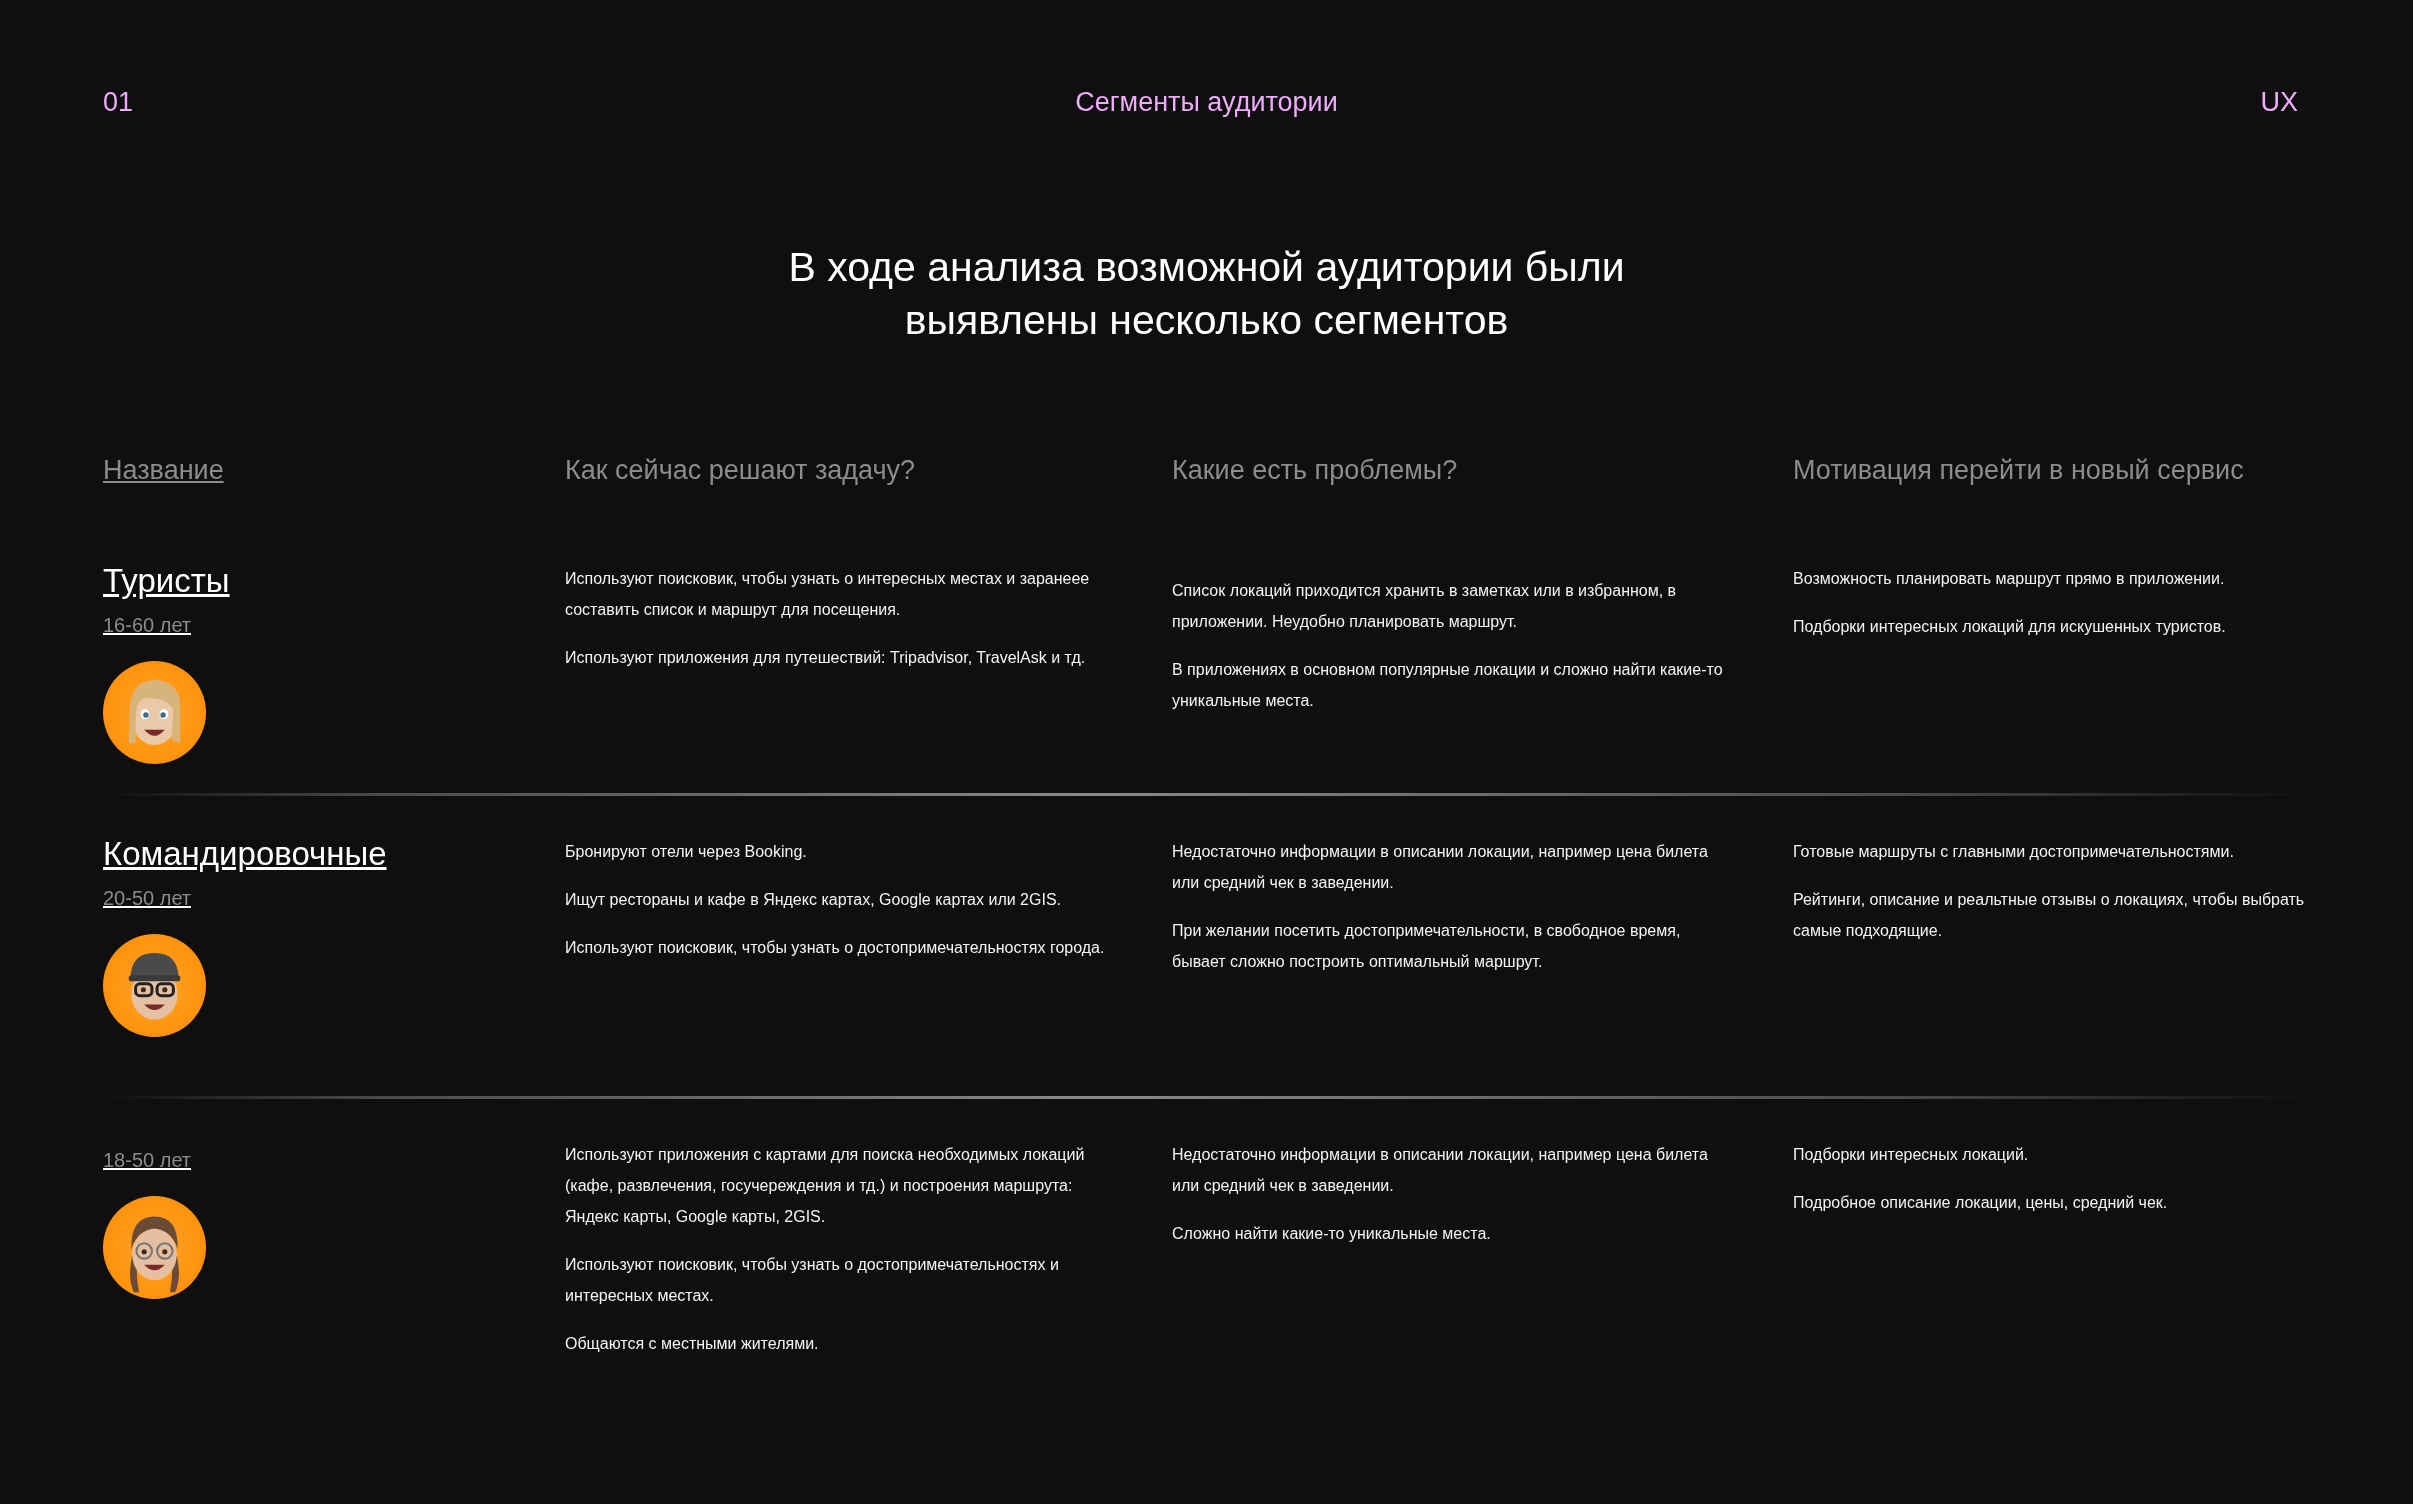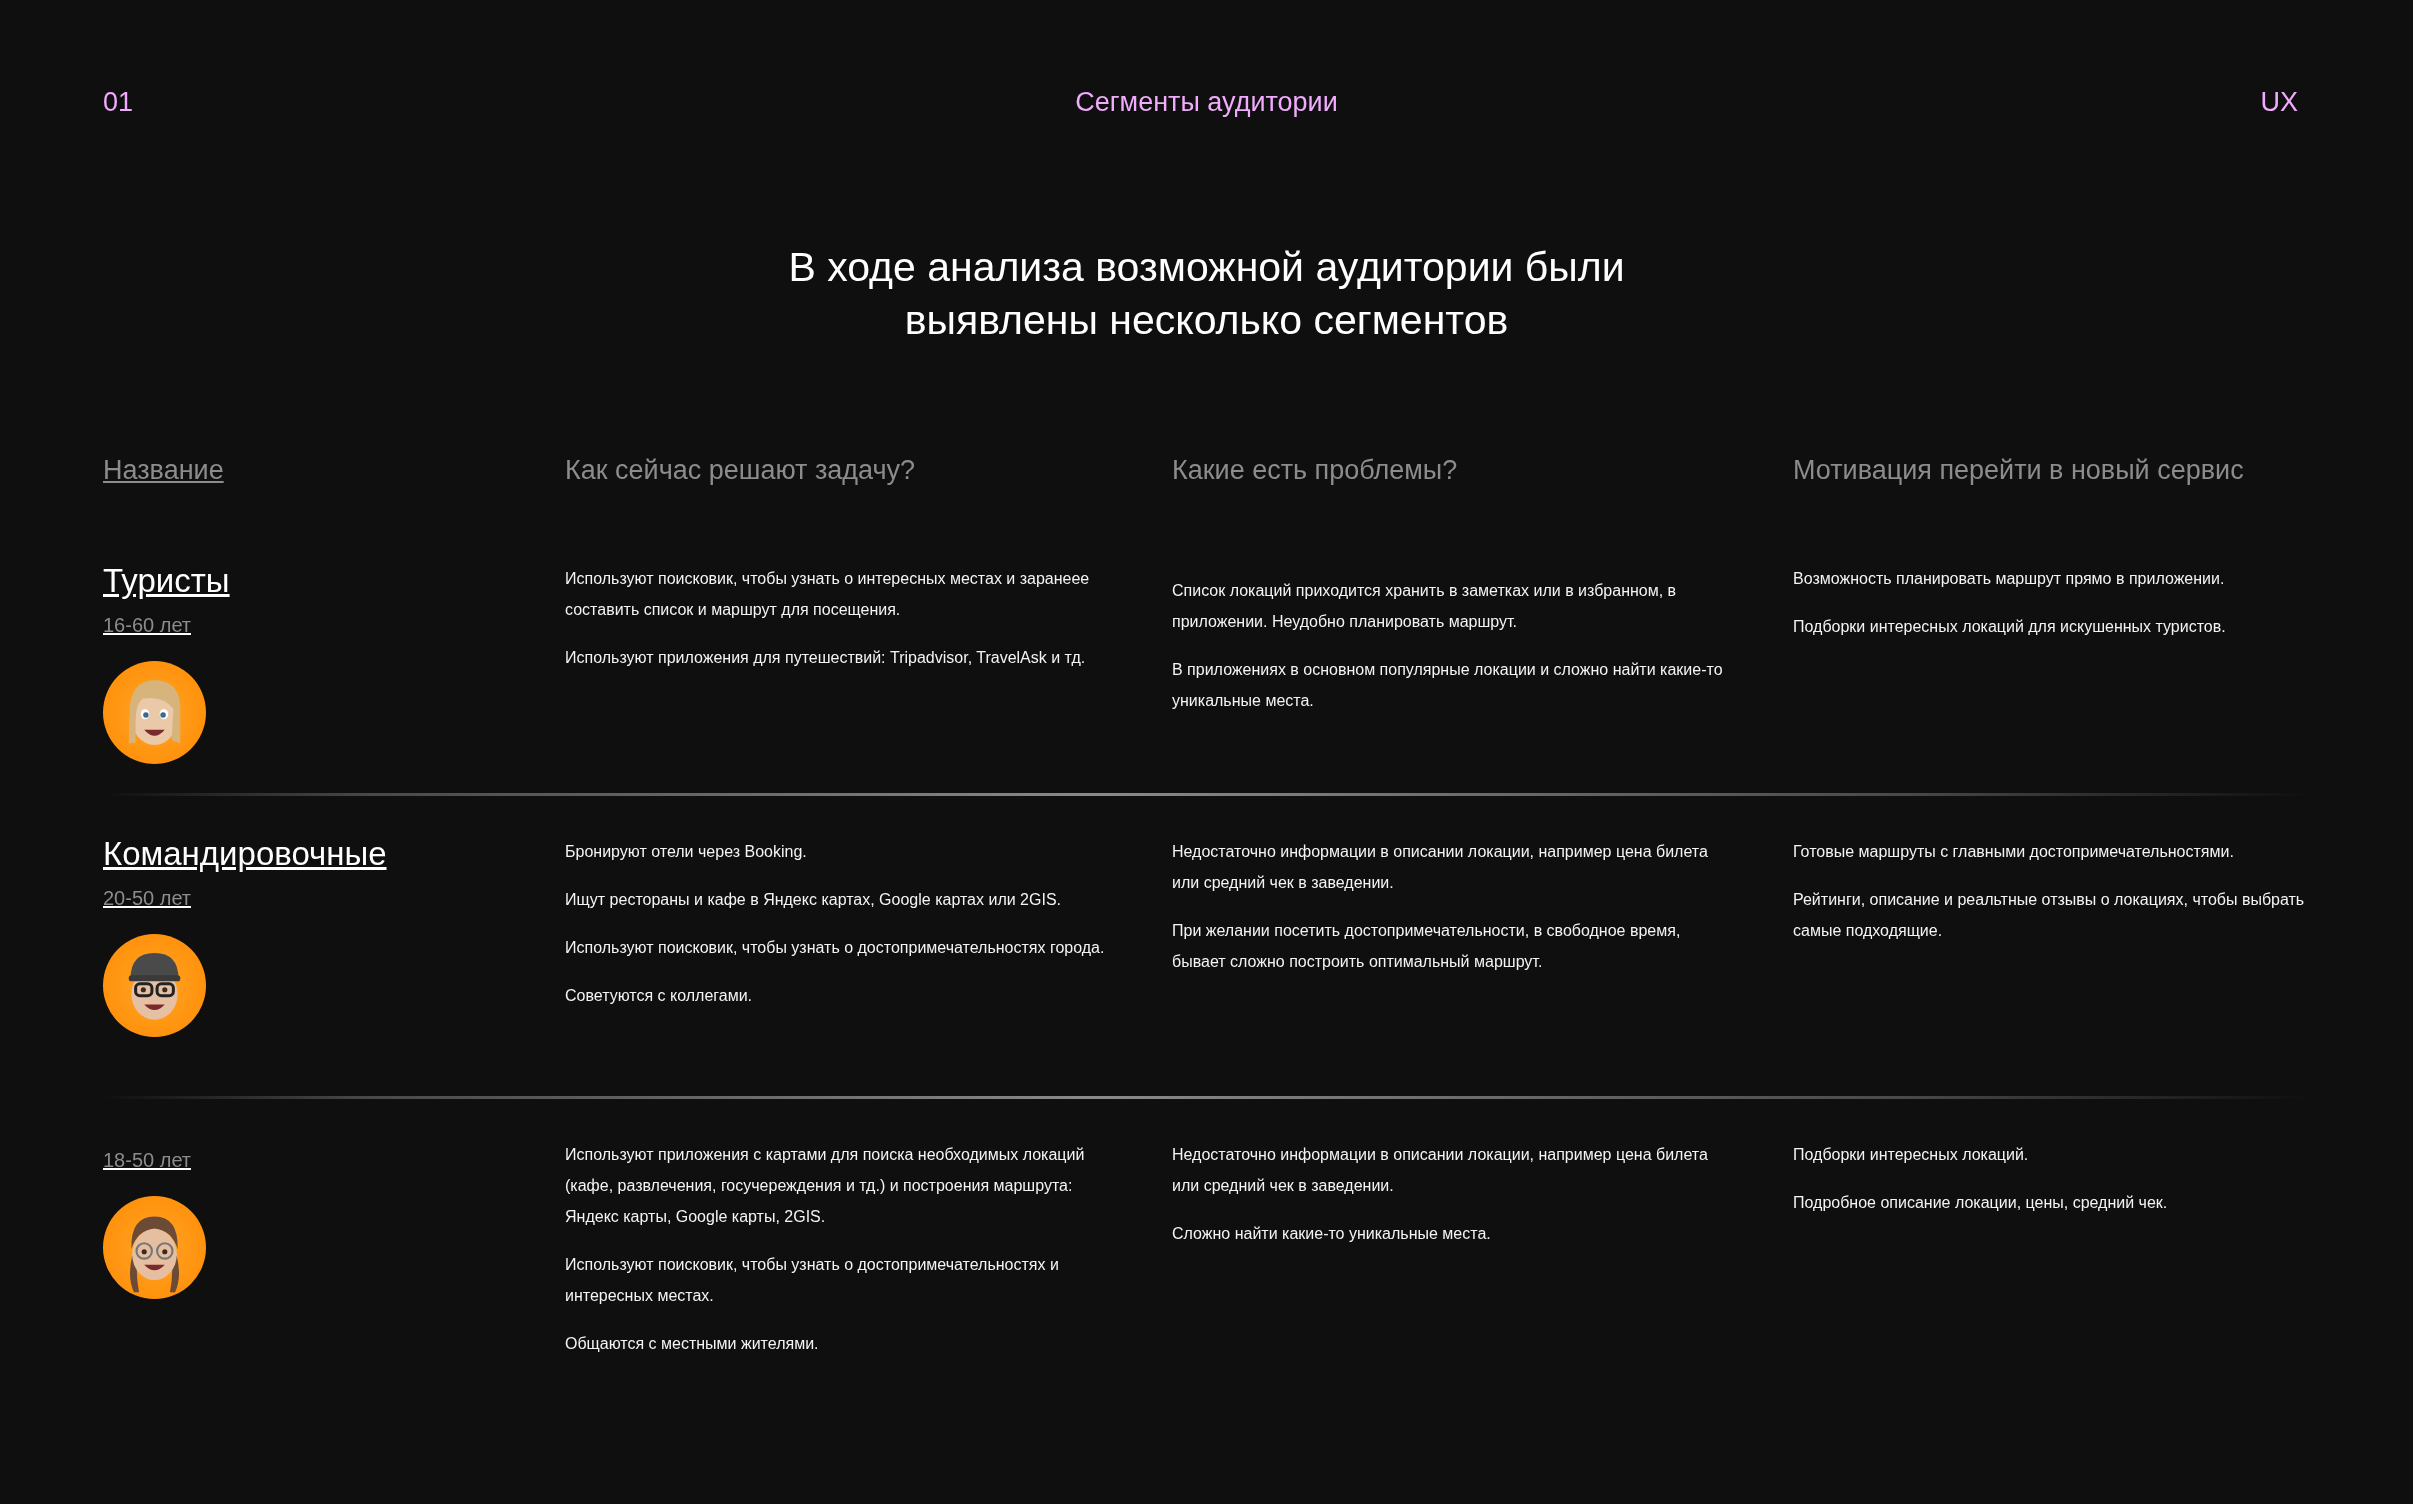--- a/index.html
+++ b/index.html
@@ -103,21 +103,20 @@
     <circle cx="47" cy="65" r="3" fill="#3a2a20"></circle>
           <circle cx="72" cy="65" r="3" fill="#3a2a20"></circle>
     <path d="M48 82 Q60 95 72 82 Z" fill="#7a2a2a"></path>
         </svg>
       </div>
     </div>
     <div class="col cell c1" style="top: 3.4px;">
       <p>Бронируют отели через Booking.</p>
       <p>Ищут рестораны и кафе в Яндекс картах, Google картах или 2GIS.</p>
       <p>Используют поисковик, чтобы узнать о достопримечательностях города.</p>
-      <p>Советуются с коллегами.</p>
     </div>
     <div class="col cell c2" style="top: 3.4px;">
       <p>Недостаточно информации в описании локации, например цена билета или средний чек в заведении.</p>
       <p>При желании посетить достопримечательности, в свободное время, бывает сложно построить оптимальный маршрут.</p>
     </div>
     <div class="col cell c3" style="top: 3.4px;">
       <p>Готовые маршруты с главными достопримечательностями.</p>
       <p>Рейтинги, описание и реальтные отзывы о локациях, чтобы выбрать самые подходящие.</p>
     </div>
   </div>

